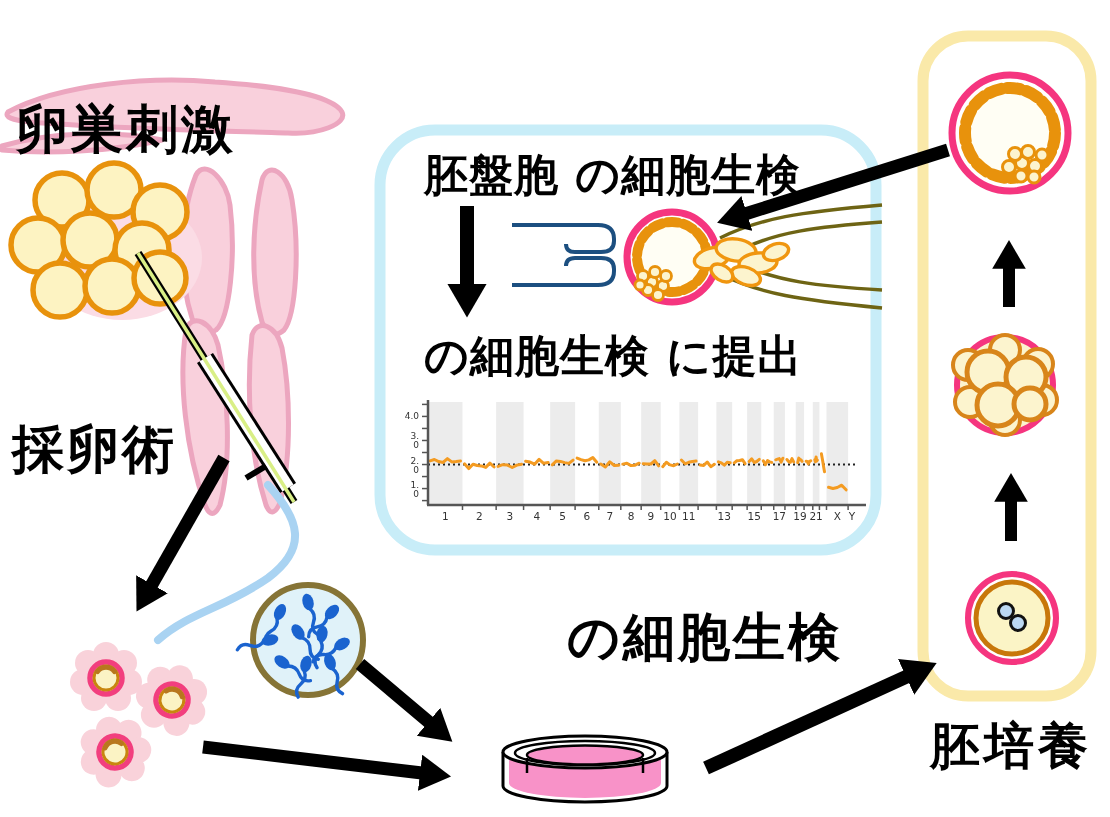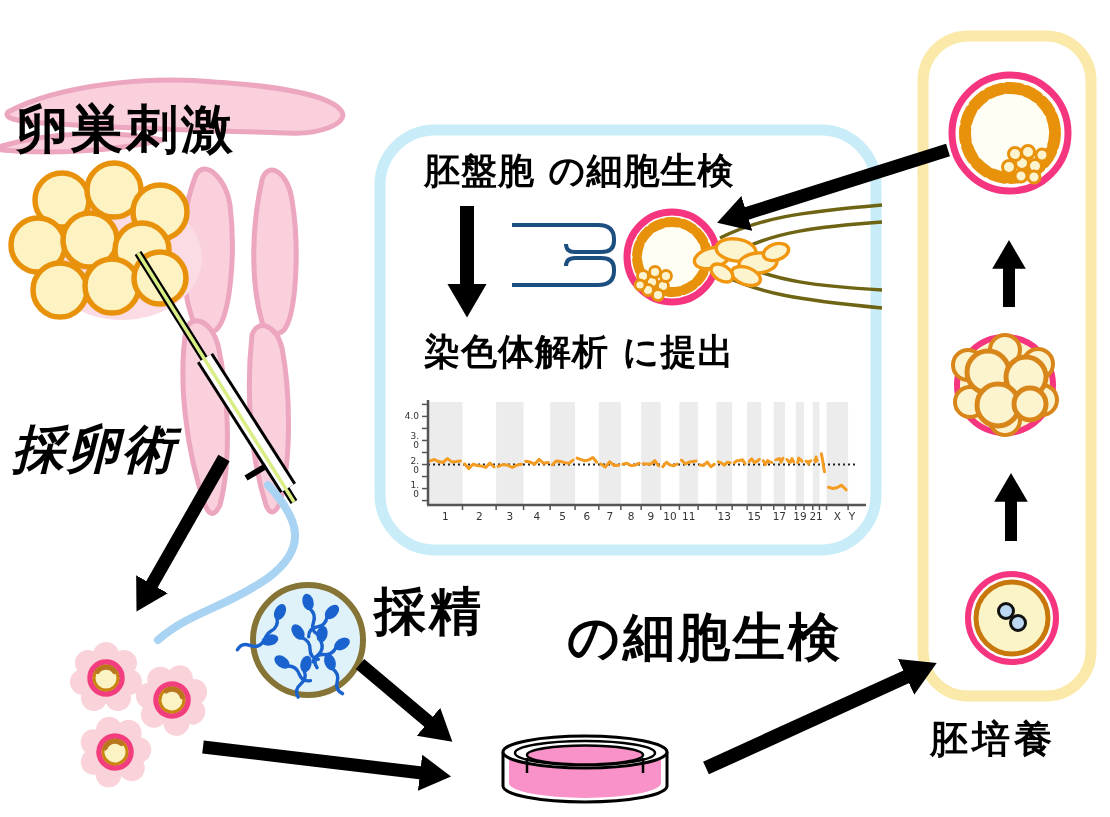--- a/index.html
+++ b/index.html
@@ -7,21 +7,21 @@
     position:relative;width:1110px;height:817px;background:#fff;overflow:hidden;
     font-family:"DejaVu Sans",sans-serif;
   }
   .canvas svg{position:absolute;left:0;top:0;}
   .lbl{
     position:absolute;color:#000;font-weight:900;line-height:1.15;
     font-family:"DejaVu Sans",sans-serif;white-space:nowrap;
   }
   .lbl-big{font-size:52px;letter-spacing:3px;}
   .lbl-title{font-size:46px;letter-spacing:1px;}
-  .lbl-mid{font-size:36px;letter-spacing:1px;}
+  .lbl-mid{font-size:44px;letter-spacing:1px;}
 </style>
 </head>
 <body>
 
 <div class="canvas">
 
   <svg width="1110" height="817" viewBox="0 0 1110 817">
     <defs>
       <marker id="ah" markerWidth="2.6" markerHeight="3" refX="0.15" refY="1.4" orient="auto" markerUnits="strokeWidth">
         <path d="M0,0 L2.4,1.4 L0,2.8 Z" fill="#000"></path>
@@ -286,21 +286,20 @@
       <line x1="360" y1="664" x2="430" y2="723" stroke-width="13" marker-end="url(#ah)"></line>
       <line x1="706" y1="768" x2="908" y2="676" stroke-width="14" marker-end="url(#ah)"></line>
       <line x1="948" y1="150" x2="745" y2="214" stroke-width="13" marker-end="url(#ah)"></line>
       <line x1="1009" y1="307" x2="1009" y2="267" stroke-width="12" marker-end="url(#ah)"></line>
       <line x1="1011" y1="541" x2="1011" y2="500" stroke-width="12" marker-end="url(#ah)"></line>
       <line x1="467" y1="206" x2="467" y2="286" stroke-width="14" marker-end="url(#ah)"></line>
     </g>
   </svg>
 
   <div class="lbl lbl-big" style="left:16px;top:100px;">卵巣刺激</div>
-  <div class="lbl lbl-big" style="left:12px;top:420px;font-style:italic;">採卵術</div>
-  <div class="lbl lbl-big" style="left:374px;top:582px;">採精</div>
+  <div class="lbl lbl-big" style="left:12px;top:420px;">採卵術</div>
   <div class="lbl lbl-big" style="left:560px;top:608px;width:290px;text-align:center;">
     <div>の細胞生検</div>
   </div>
   <div class="lbl lbl-mid" style="left:424px;top:150px;">胚盤胞 の細胞生検</div>
-  <div class="lbl lbl-mid" style="left:424px;top:331px;">染色体解析 に提出</div>
-  <div class="lbl" style="left:930px;top:718px;font-size:38px;letter-spacing:4px;">胚培養</div>
+  <div class="lbl lbl-mid" style="left:424px;top:331px;">の細胞生検 に提出</div>
+  <div class="lbl" style="left:930px;top:718px;font-size:50px;letter-spacing:4px;">胚培養</div>
 </div>
 
 </body></html>

